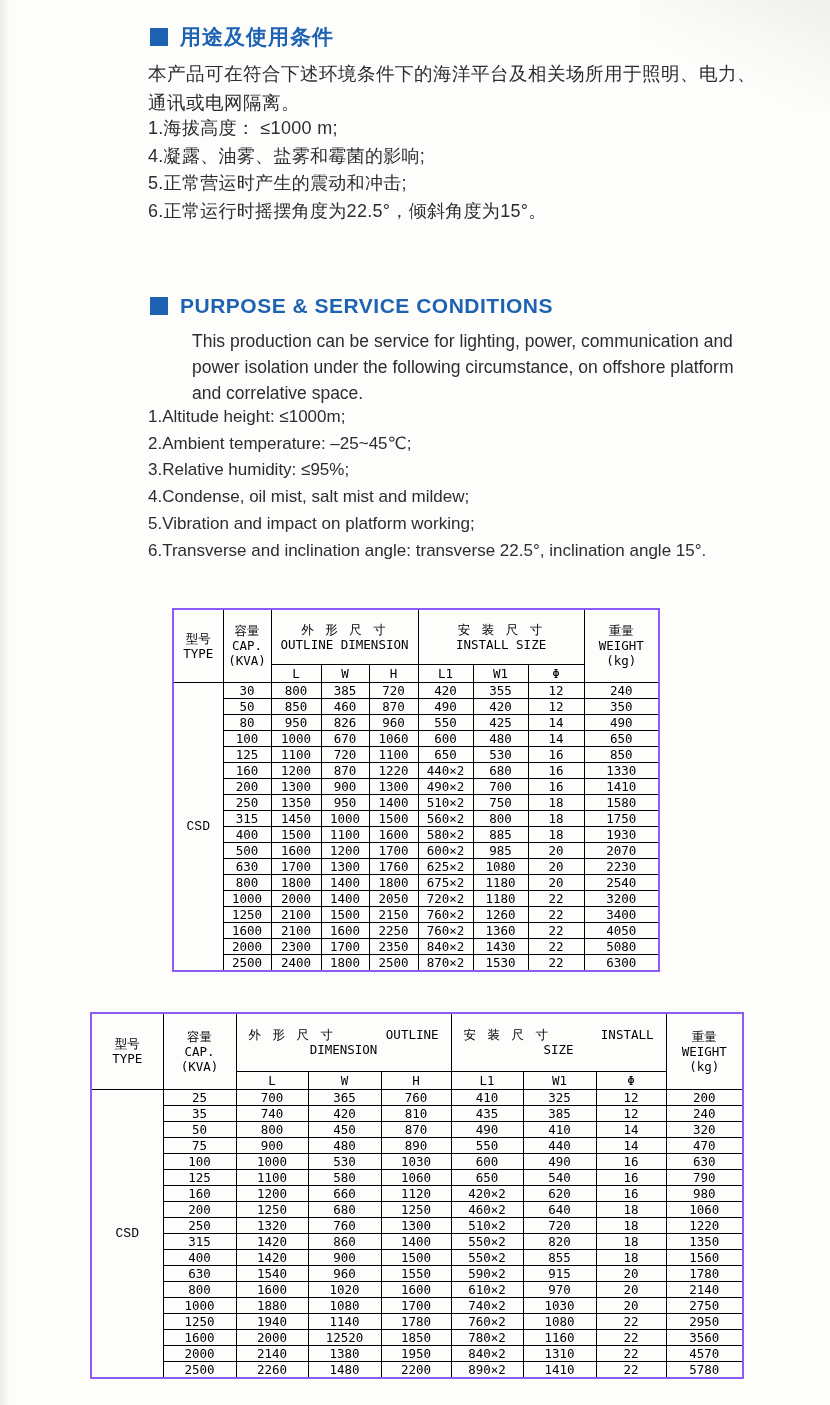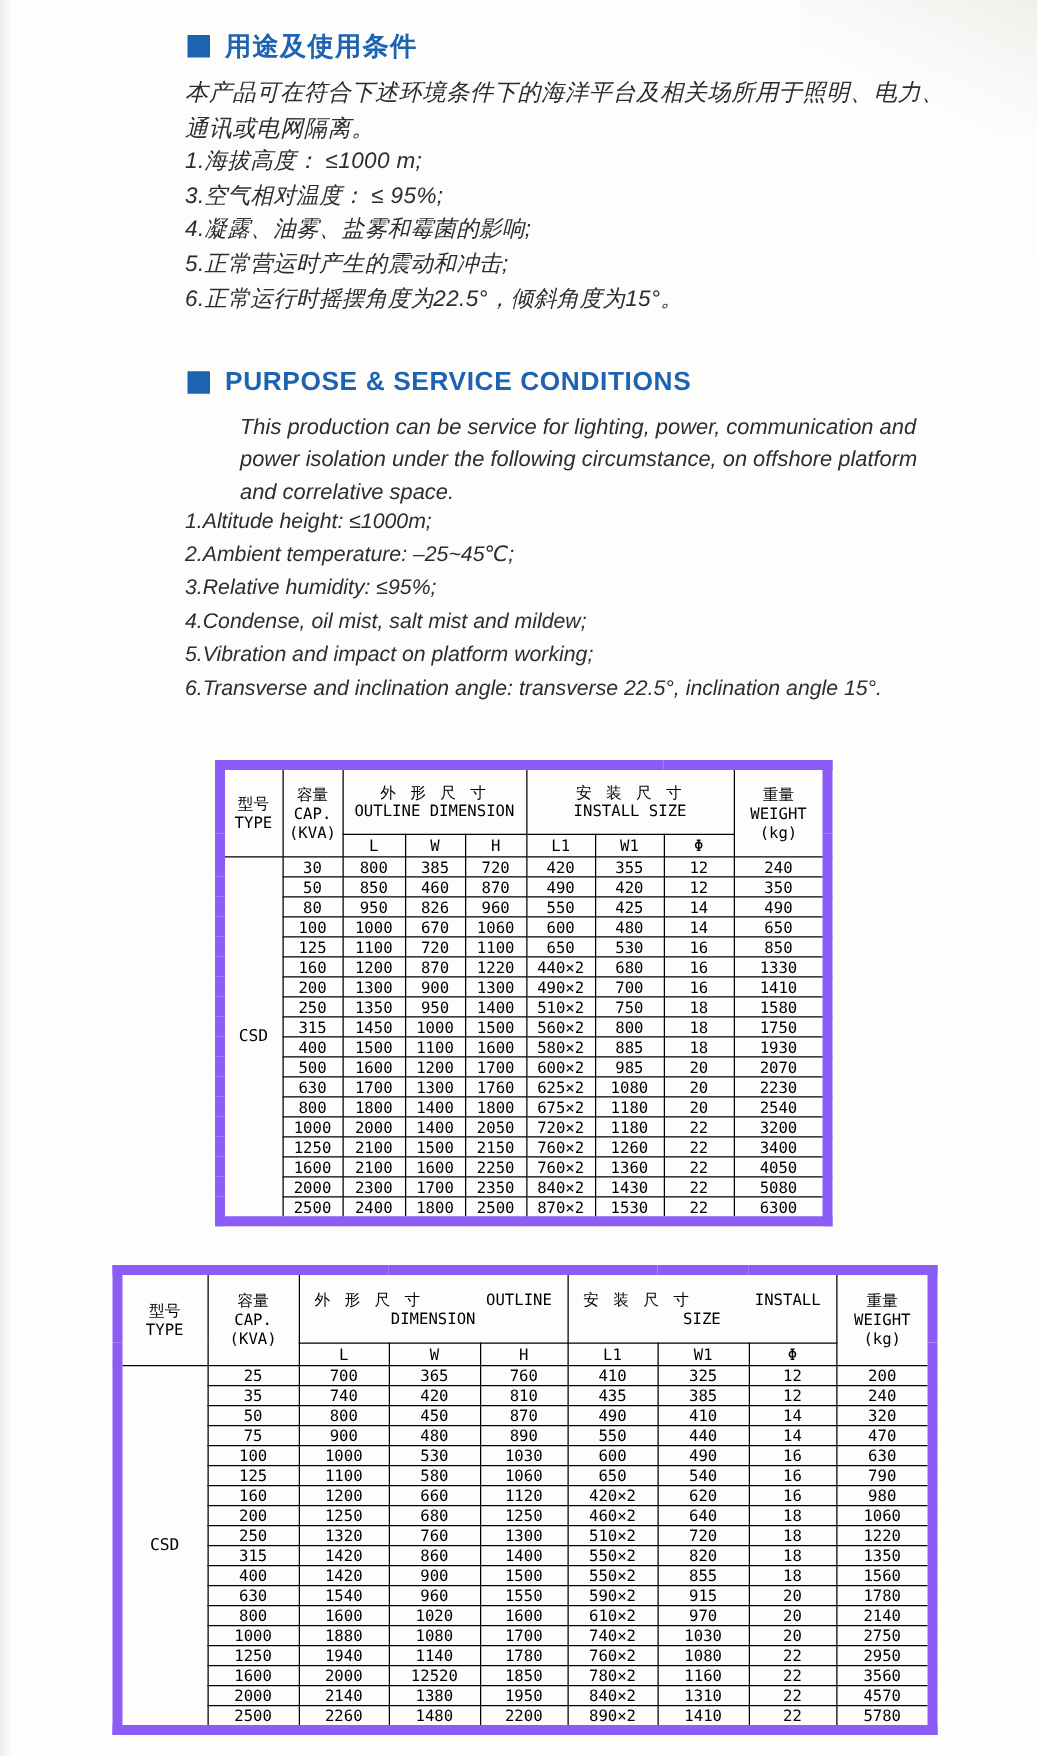--- a/index.html
+++ b/index.html
@@ -14,57 +14,56 @@
   }
   .page::after{ 
     content:"";position:absolute;top:0;left:0;width:10px;height:100%;
     background:linear-gradient(90deg,#ececea 0%,rgba(253,253,252,0) 100%);
     pointer-events:none;
   }
   .heading{position:absolute;display:flex;align-items:center;gap:12px;}
   .sq{width:18px;height:18px;background:var(--accent,#1d63b2);flex:0 0 auto;}
   .heading h1{margin:0;font-size:21px;font-weight:bold;color:var(--accent,#1d63b2);letter-spacing:1px;white-space:nowrap;}
   #en-heading h1{letter-spacing:0.5px;}
-  .textblock{position:absolute;white-space:nowrap;font-style:italic;}
+  .textblock{position:absolute;white-space:nowrap;}
   #zh-para{left:148px;top:59px;font-size:18.5px;line-height:29px;letter-spacing:0.5px;}
   #zh-items{left:148px;top:115px;font-size:18px;line-height:27.7px;letter-spacing:0.3px;}
   #en-para{left:148px;top:328px;font-size:17.5px;line-height:26px;margin-left:44px;}
   #en-items{left:148px;top:404px;font-size:17px;line-height:26.7px;}
 
   .tblwrap{position:absolute;font-family:"DejaVu Sans Mono","Liberation Mono",monospace;color:#000;}
   #t1{left:172px;top:608px;width:486px;}
   #t2{left:90px;top:1012px;width:652px;}
   .tbl-title{font-size:14.5px;line-height:23px;white-space:nowrap;}
-  table{border-collapse:collapse;width:100%;table-layout:fixed;border:8px solid #8b5cf6;}
+  table{border-collapse:collapse;width:100%;table-layout:fixed;border:2px solid #8b5cf6;}
   th,td{border:1px solid #000;font-weight:normal;}
   thead tr.main{height:55px;}
   #t2 thead tr.main{height:58px;}
   thead tr.sub{height:16px;}
   th{font-size:12.5px;line-height:15px;padding:1px 0;text-align:center;}
   td{text-align:center;font-size:12.5px;height:15px;line-height:15px;padding:0;vertical-align:middle;}
-  .type-cell{vertical-align:middle;font-size:13px;}
+  .type-cell{vertical-align:middle;font-size:13px;font-family:Liberation Mono, monospace;}
   .split{display:flex;justify-content:space-between;padding:0 12px;}
   .zh-sp{letter-spacing:2px;}
 </style>
 </head>
 <body>
 
 <div class="page">
 
   <div class="heading" id="zh-heading" style="left:150px;top:23px;">
     <span class="sq"></span>
     <h1>用途及使用条件</h1>
   </div>
   <div class="textblock" id="zh-para">
       <div>本产品可在符合下述环境条件下的海洋平台及相关场所用于照明、电力、</div>
       <div>通讯或电网隔离。</div>
     </div>
   <div class="textblock" id="zh-items">
       <div>1.海拔高度： ≤1000 m;</div>
-      <div>3.空气相对温度： ≤ 95%;</div>
       <div>4.凝露、油雾、盐雾和霉菌的影响;</div>
       <div>5.正常营运时产生的震动和冲击;</div>
       <div>6.正常运行时摇摆角度为22.5°，倾斜角度为15°。</div>
     </div>
 
   <div class="heading" id="en-heading" style="left:150px;top:294px;">
     <span class="sq"></span>
     <h1>PURPOSE &amp; SERVICE CONDITIONS</h1>
   </div>
   <div class="textblock" id="en-para">

